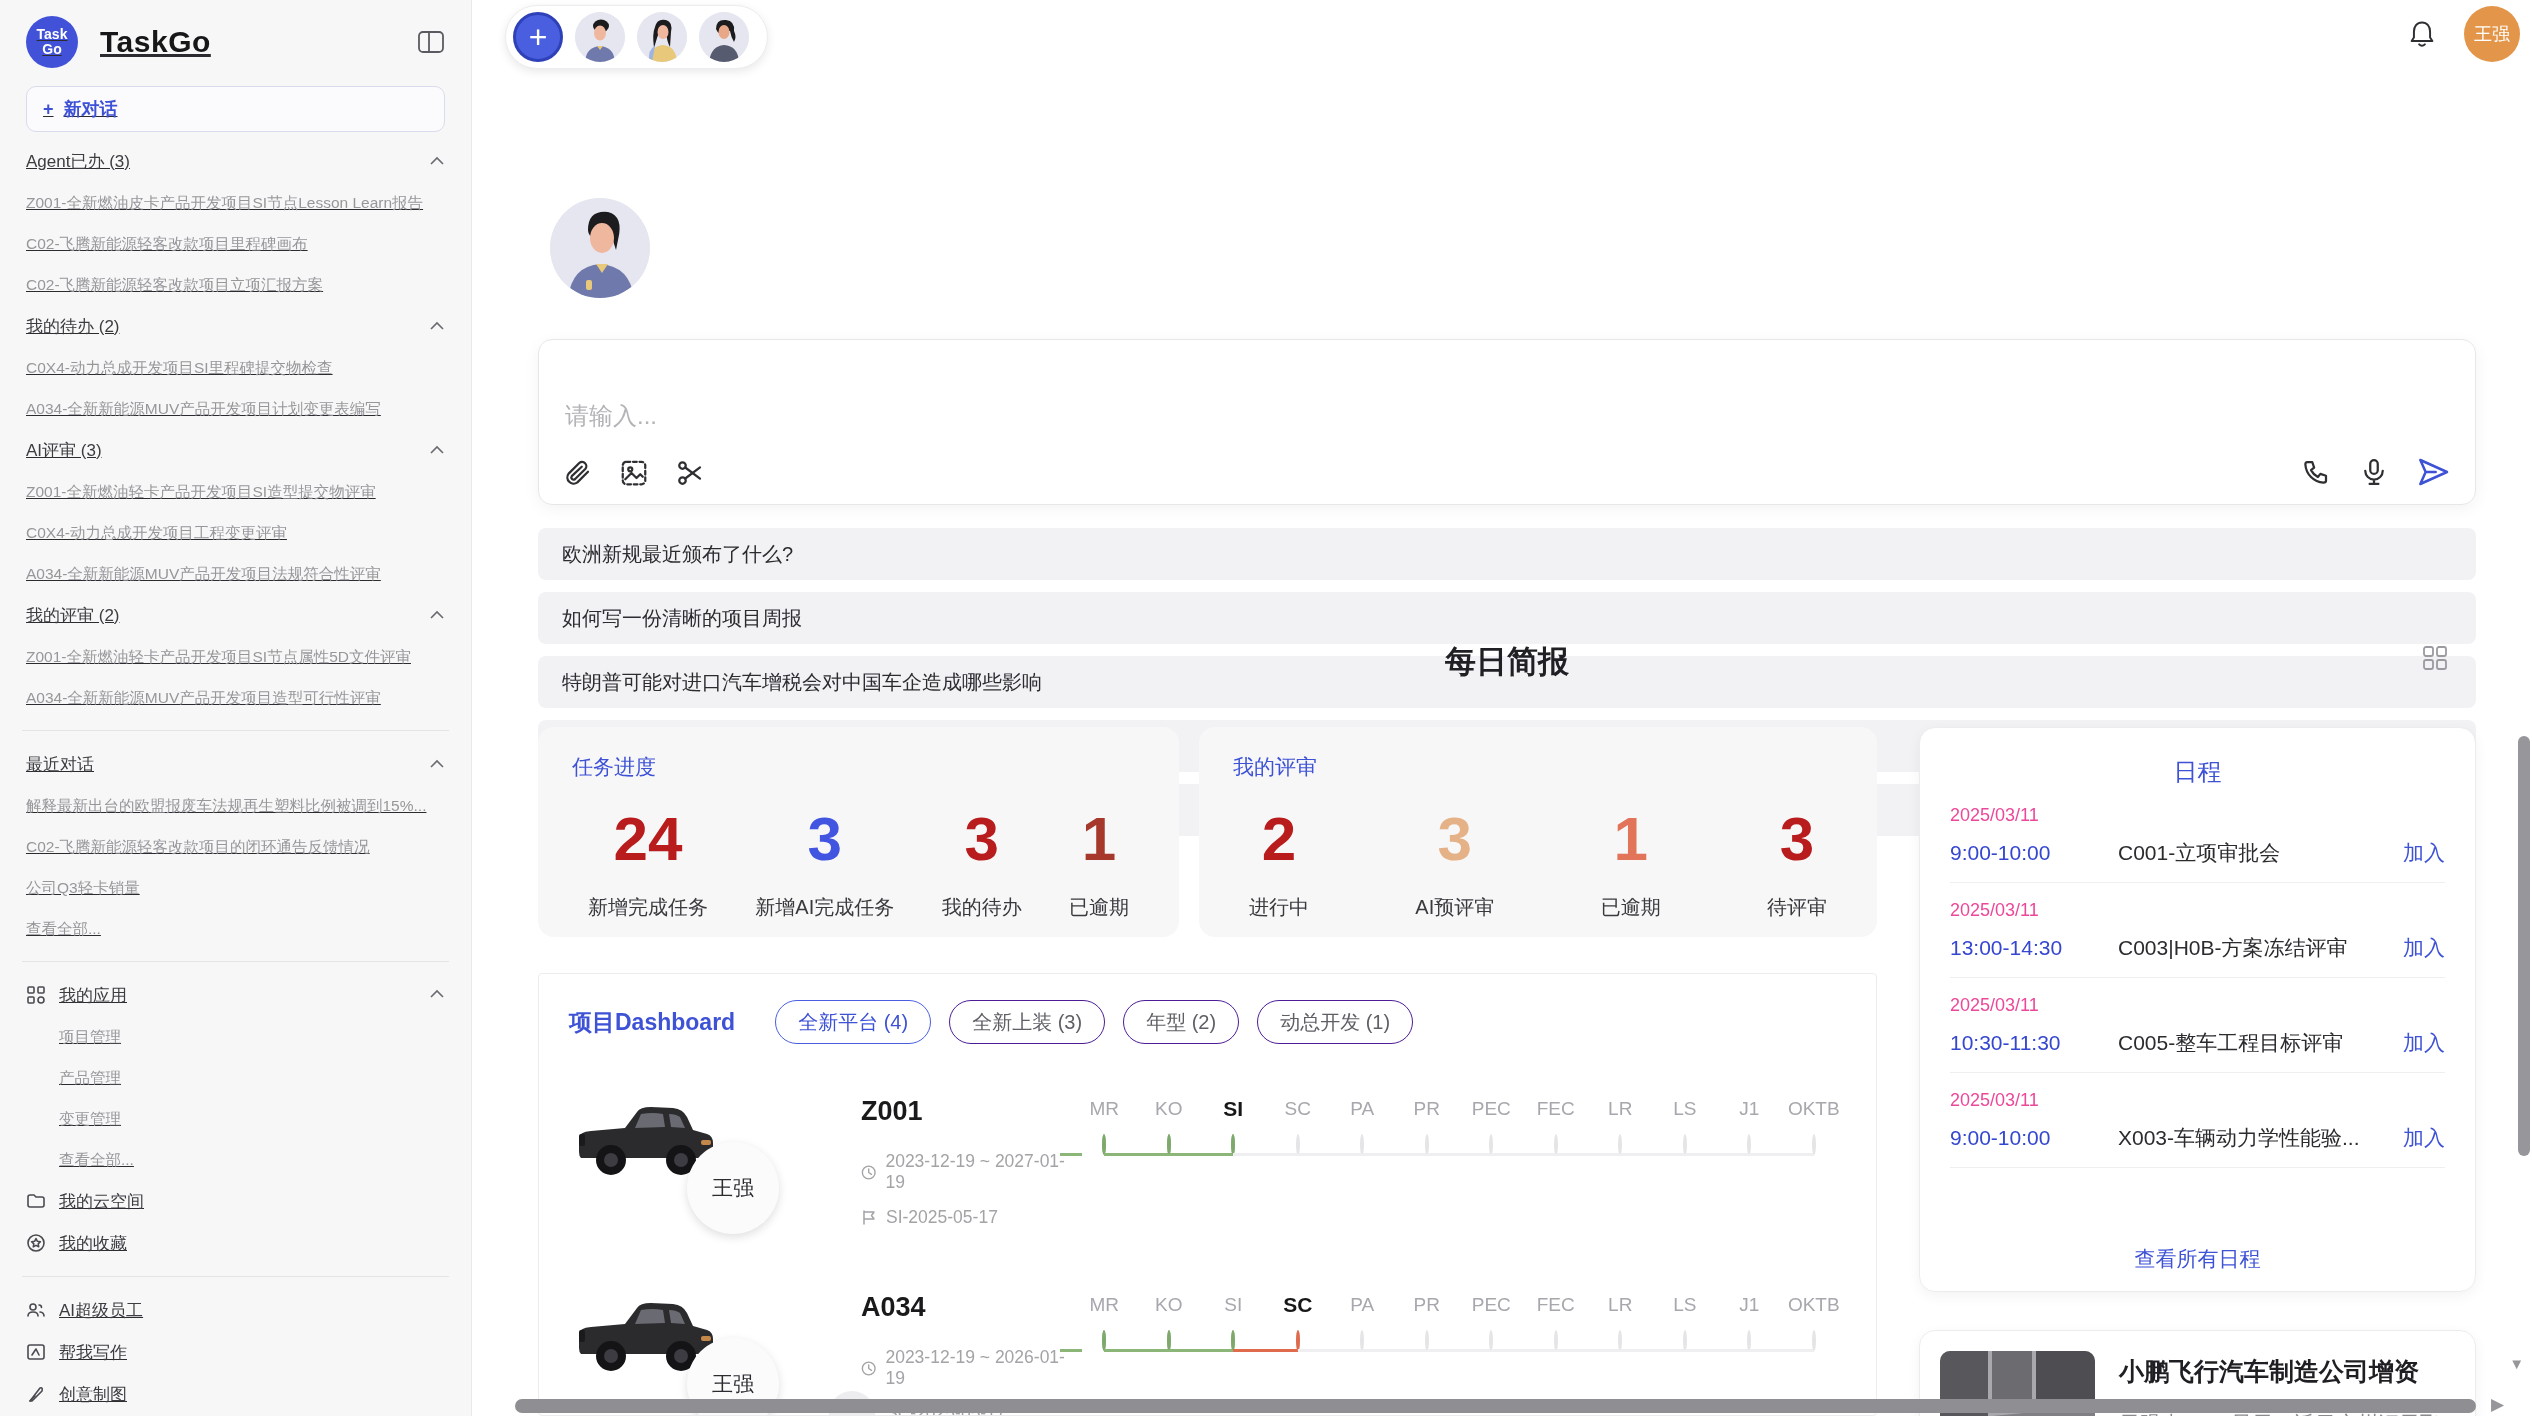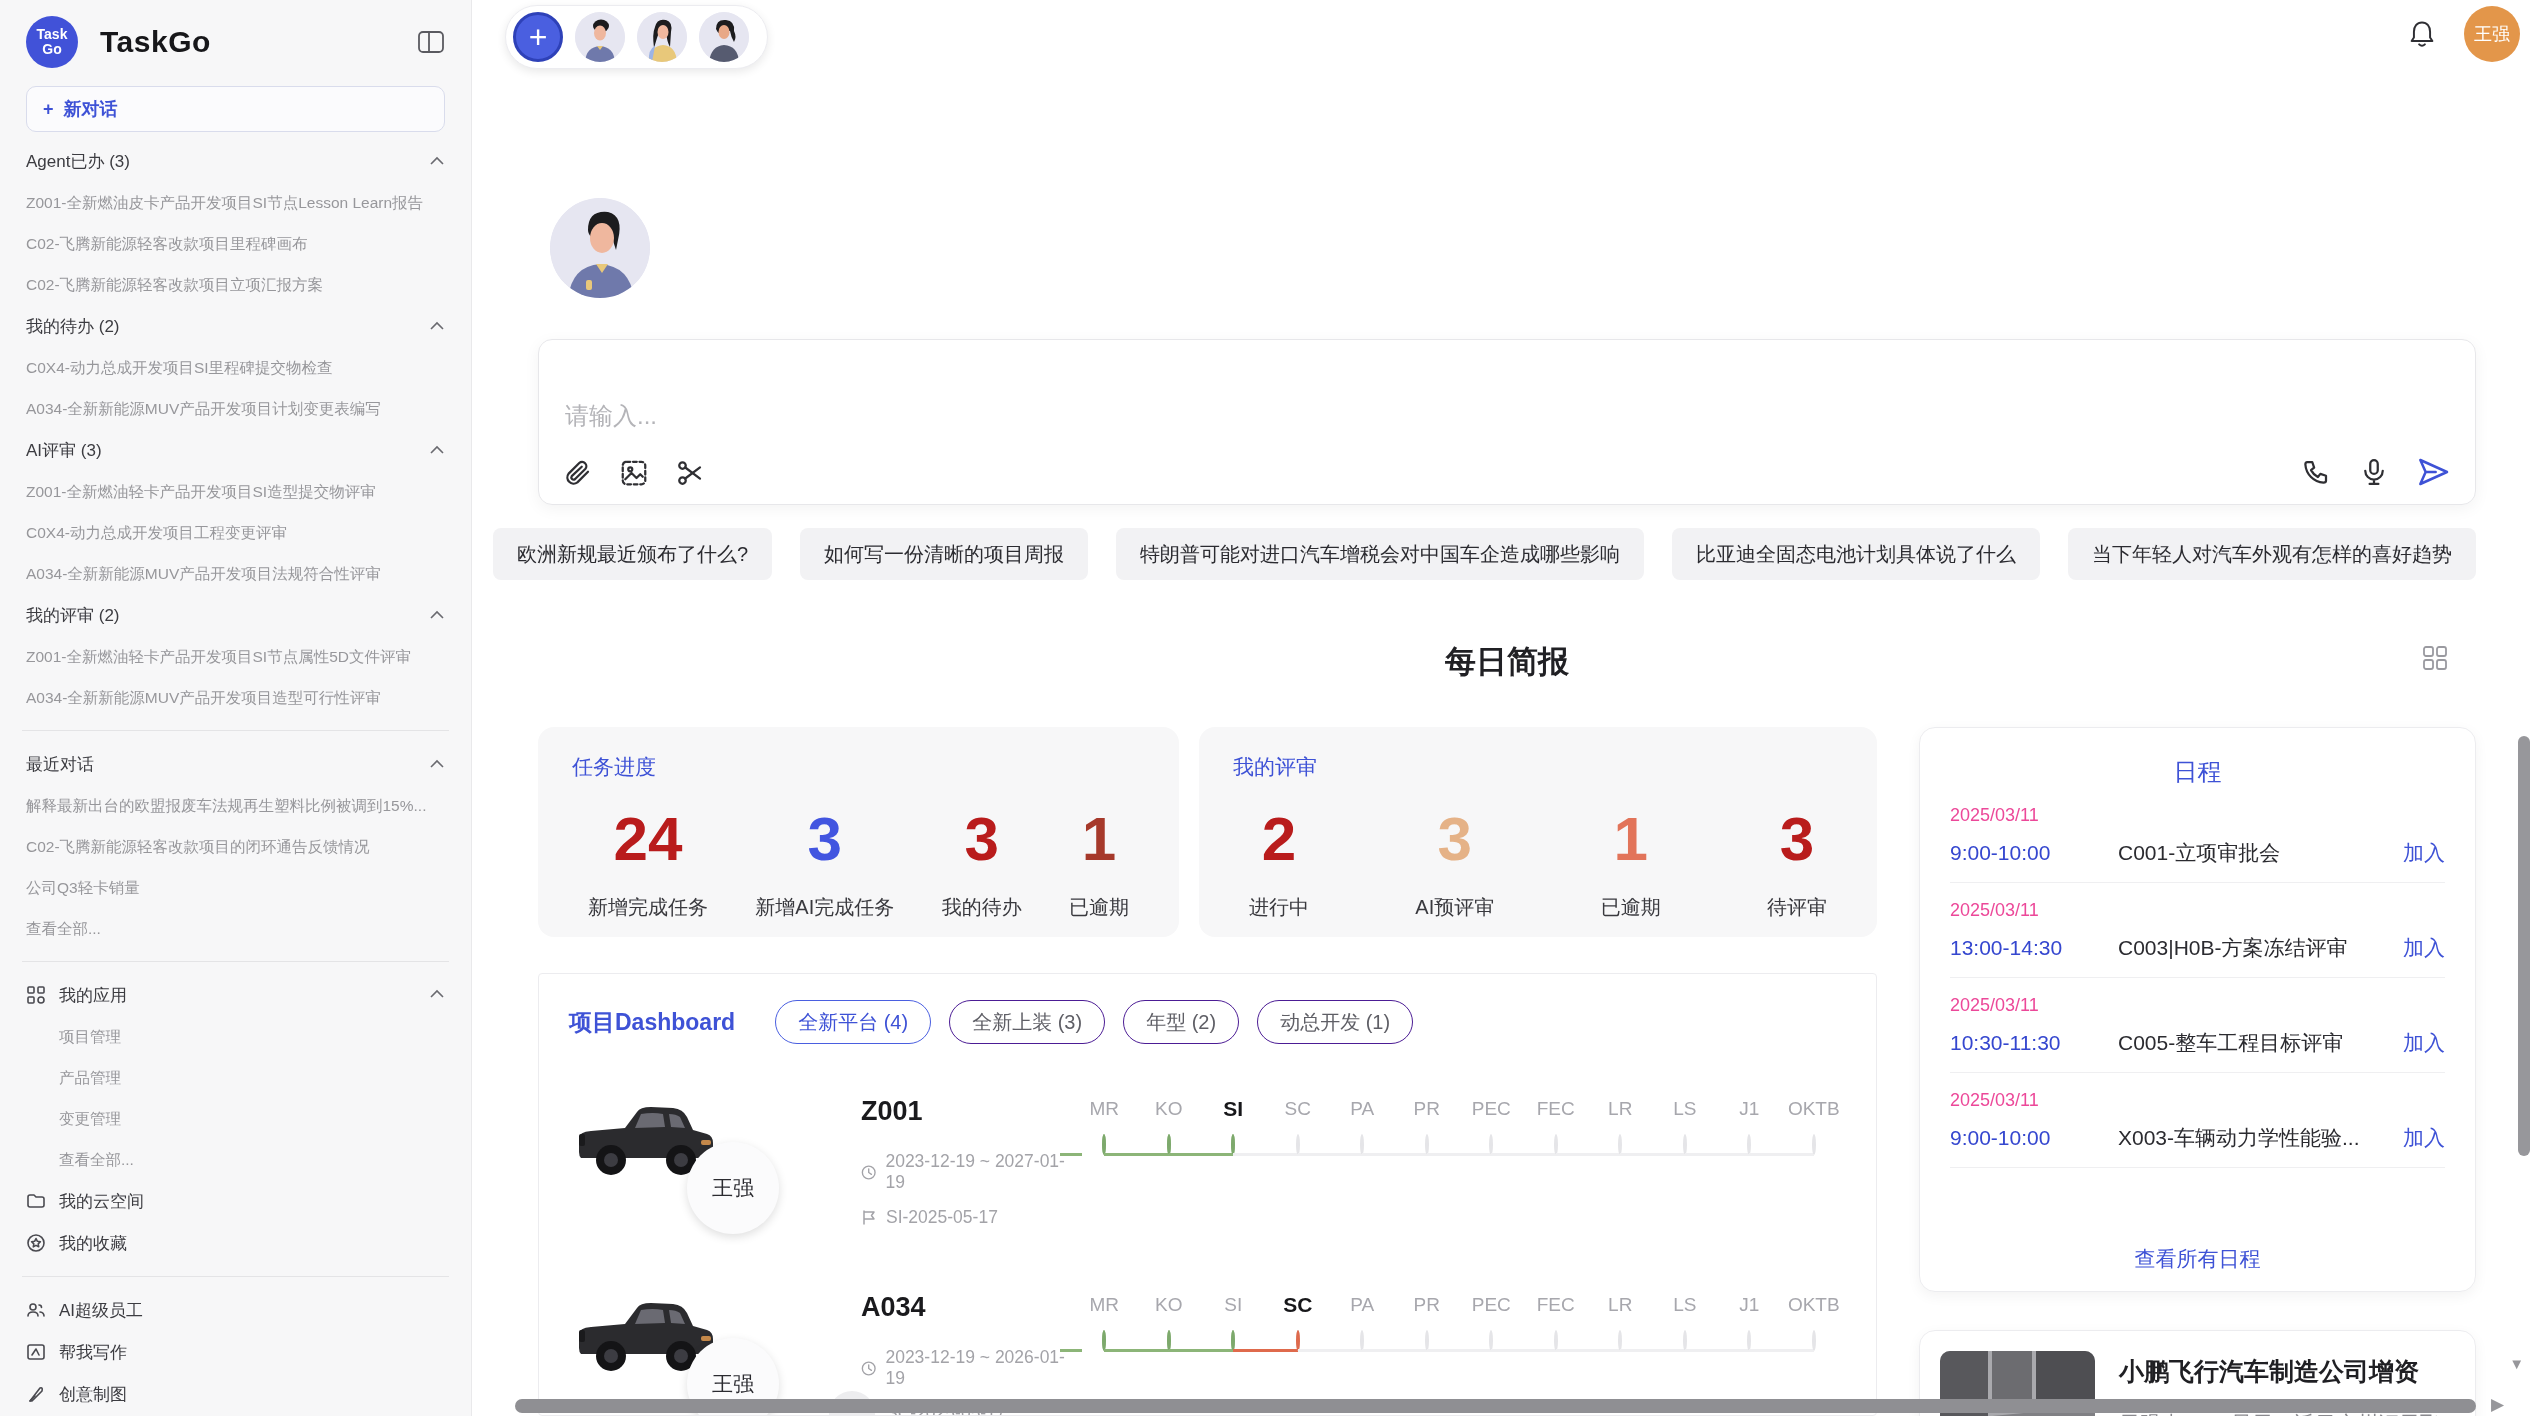--- a/index.html
+++ b/index.html
@@ -1,21 +1,21 @@
 <!DOCTYPE html>
 <html><head>
 <meta charset="utf-8">
 <style>
   * { box-sizing: border-box; margin: 0; padding: 0; }
   html,body { width:2532px; height:1416px; overflow:hidden; background:#fff;
     font-family:"Liberation Sans",sans-serif; color:#2b2b30; }
 
   
   .sidebar { position:fixed; left:0; top:0; width:472px; height:1416px;
-    background:#f7f7f8; border-right:1px solid #e9e9eb; padding:10px 26px 0; }
+    background:#f7f7f8; border-right:1px solid #e9e9eb; padding:10px 26px 0;text-decoration:underline; }
   .sb-header { display:flex; align-items:center; height:64px; }
   .logo { width:52px; height:52px; border-radius:50%; background:#4152d8; color:#fff;
     display:flex; flex-direction:column; align-items:center; justify-content:center;
     font-size:14px; line-height:15px; font-weight:700; }
   .sb-title { font-size:30px; font-weight:700; color:#17171a; margin-left:22px; letter-spacing:.5px; }
   .collapse-btn { margin-left:auto; cursor:pointer; display:flex; }
   .new-chat { margin-top:12px; height:46px; border:1px solid #d9dcec; background:#fbfbfd;
     border-radius:10px; display:flex; align-items:center; padding:0 16px; gap:10px;
     color:#3e52d6; font-size:18px; font-weight:700; cursor:pointer; }
   .sb-list { margin-top:8px; }
@@ -52,21 +52,21 @@
     border:1px solid #e7e7ea; border-radius:14px; background:#fff;
     box-shadow:0 4px 16px rgba(0,0,0,.05); }
   .input-card input { position:absolute; left:26px; top:62px; width:1200px; border:none; outline:none;
     font-size:24px; color:#3a3a40; font-family:"Liberation Sans",sans-serif; background:transparent; }
   .input-card input::placeholder { color:#b4b4b8; }
   .in-icons-l { position:absolute; left:24px; bottom:16px; display:flex; gap:26px; align-items:center; }
   .in-icons-r { position:absolute; right:26px; bottom:16px; display:flex; gap:28px; align-items:center; }
   .tool-ico { stroke:#2f2f33; fill:none; stroke-width:1.8; stroke-linecap:round; stroke-linejoin:round; cursor:pointer; }
 
   .chips { position:absolute; left:0; top:528px; width:1938px; display:flex;
-    justify-content:flex-end; gap:28px; }
+    justify-content:flex-end; gap:12px;flex-direction:column; }
   .chip { height:52px; padding:0 24px; background:#f2f2f4; border-radius:8px;
     display:flex; align-items:center; font-size:20px; color:#2b2b30; white-space:nowrap; cursor:pointer; }
 
   .brief-title { position:absolute; left:0; top:641px; width:1938px; text-align:center;
     font-size:31px; font-weight:700; color:#202024; }
   .brief-grid { position:absolute; right:28px; top:645px; cursor:pointer; }
 
   .columns { position:absolute; left:0; top:727px; width:1938px; display:flex; gap:42px; }
   .left-col { width:1339px; }
   .right-col { width:557px; }

